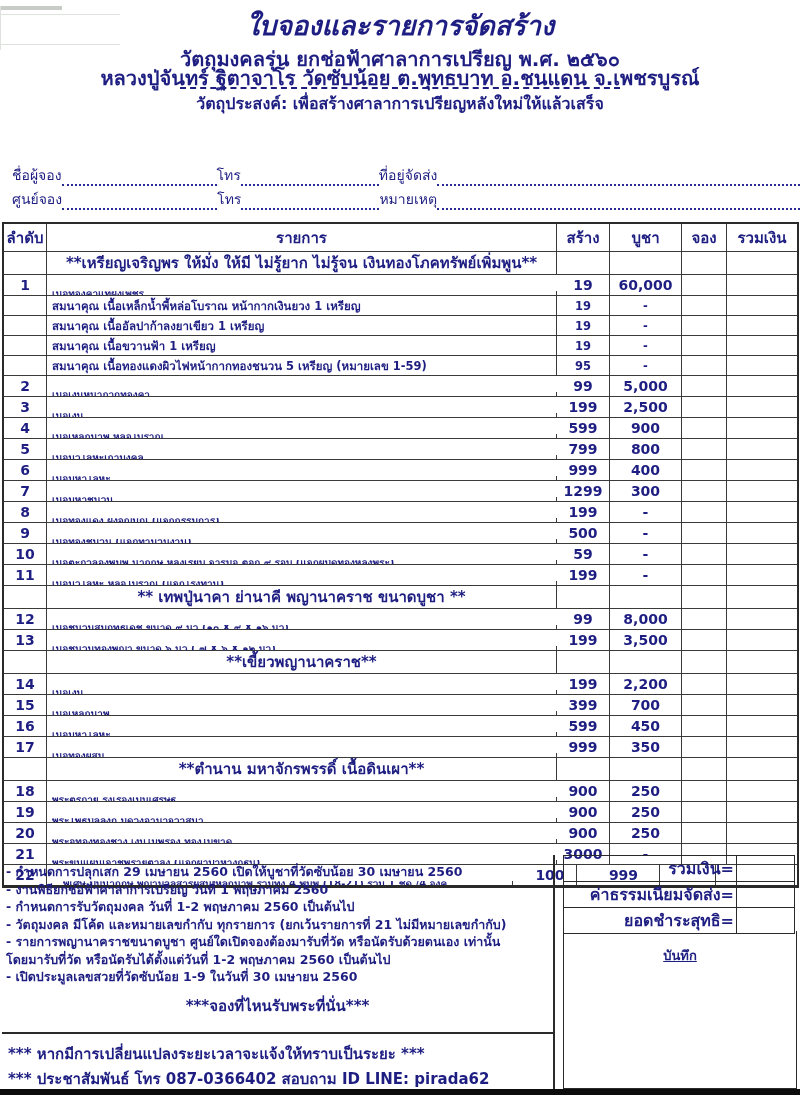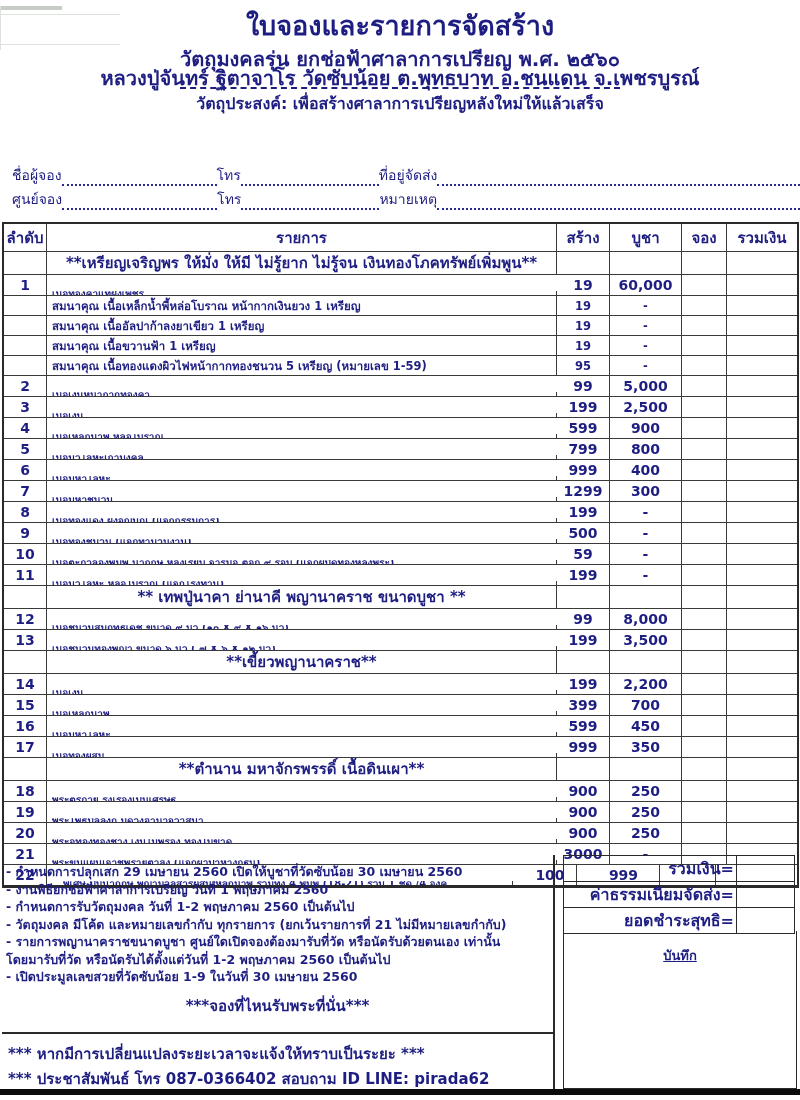--- a/index.html
+++ b/index.html
@@ -8,21 +8,21 @@
 
   
   .artifact{position:absolute;left:0;top:0;width:122px;height:50px;}
   .artifact .a1{position:absolute;left:0;top:6px;width:62px;height:4px;background:#c7ccc7;}
   .artifact .a2{position:absolute;left:0;top:14px;width:120px;height:1px;background:#dde2dd;}
   .artifact .a3{position:absolute;left:0;top:44px;width:120px;height:1px;background:#dde2dd;}
   .artifact .a4{position:absolute;left:0;top:6px;width:1px;height:44px;background:#dde2dd;}
 
   
   .hdr{position:absolute;left:0;top:8px;width:800px;text-align:center;}
-  .hdr .title{font-size:27px;font-weight:bold;line-height:36px;}
+  .hdr .title{font-size:27px;font-weight:bold;line-height:36px;font-style:italic;}
   .hdr .sub{font-size:20px;font-weight:bold;line-height:31px;}
   .hdr .dash{margin:4px auto 2px auto;width:440px;border-bottom:2px dashed #1e1e82;height:1px;}
   .hdr .purpose{font-size:16px;font-weight:bold;line-height:26px;}
 
   
   .formline{position:absolute;left:12px;width:788px;display:flex;align-items:flex-end;
             font-size:14px;font-weight:normal;height:20px;}
   .fl1{top:166px;} .fl2{top:190px;}
   .leader{border-bottom:2px dotted #2a2a96;height:13px;}
   .lead-a{width:155px;} .lead-b{width:138px;} .lead-c{flex:1;}

